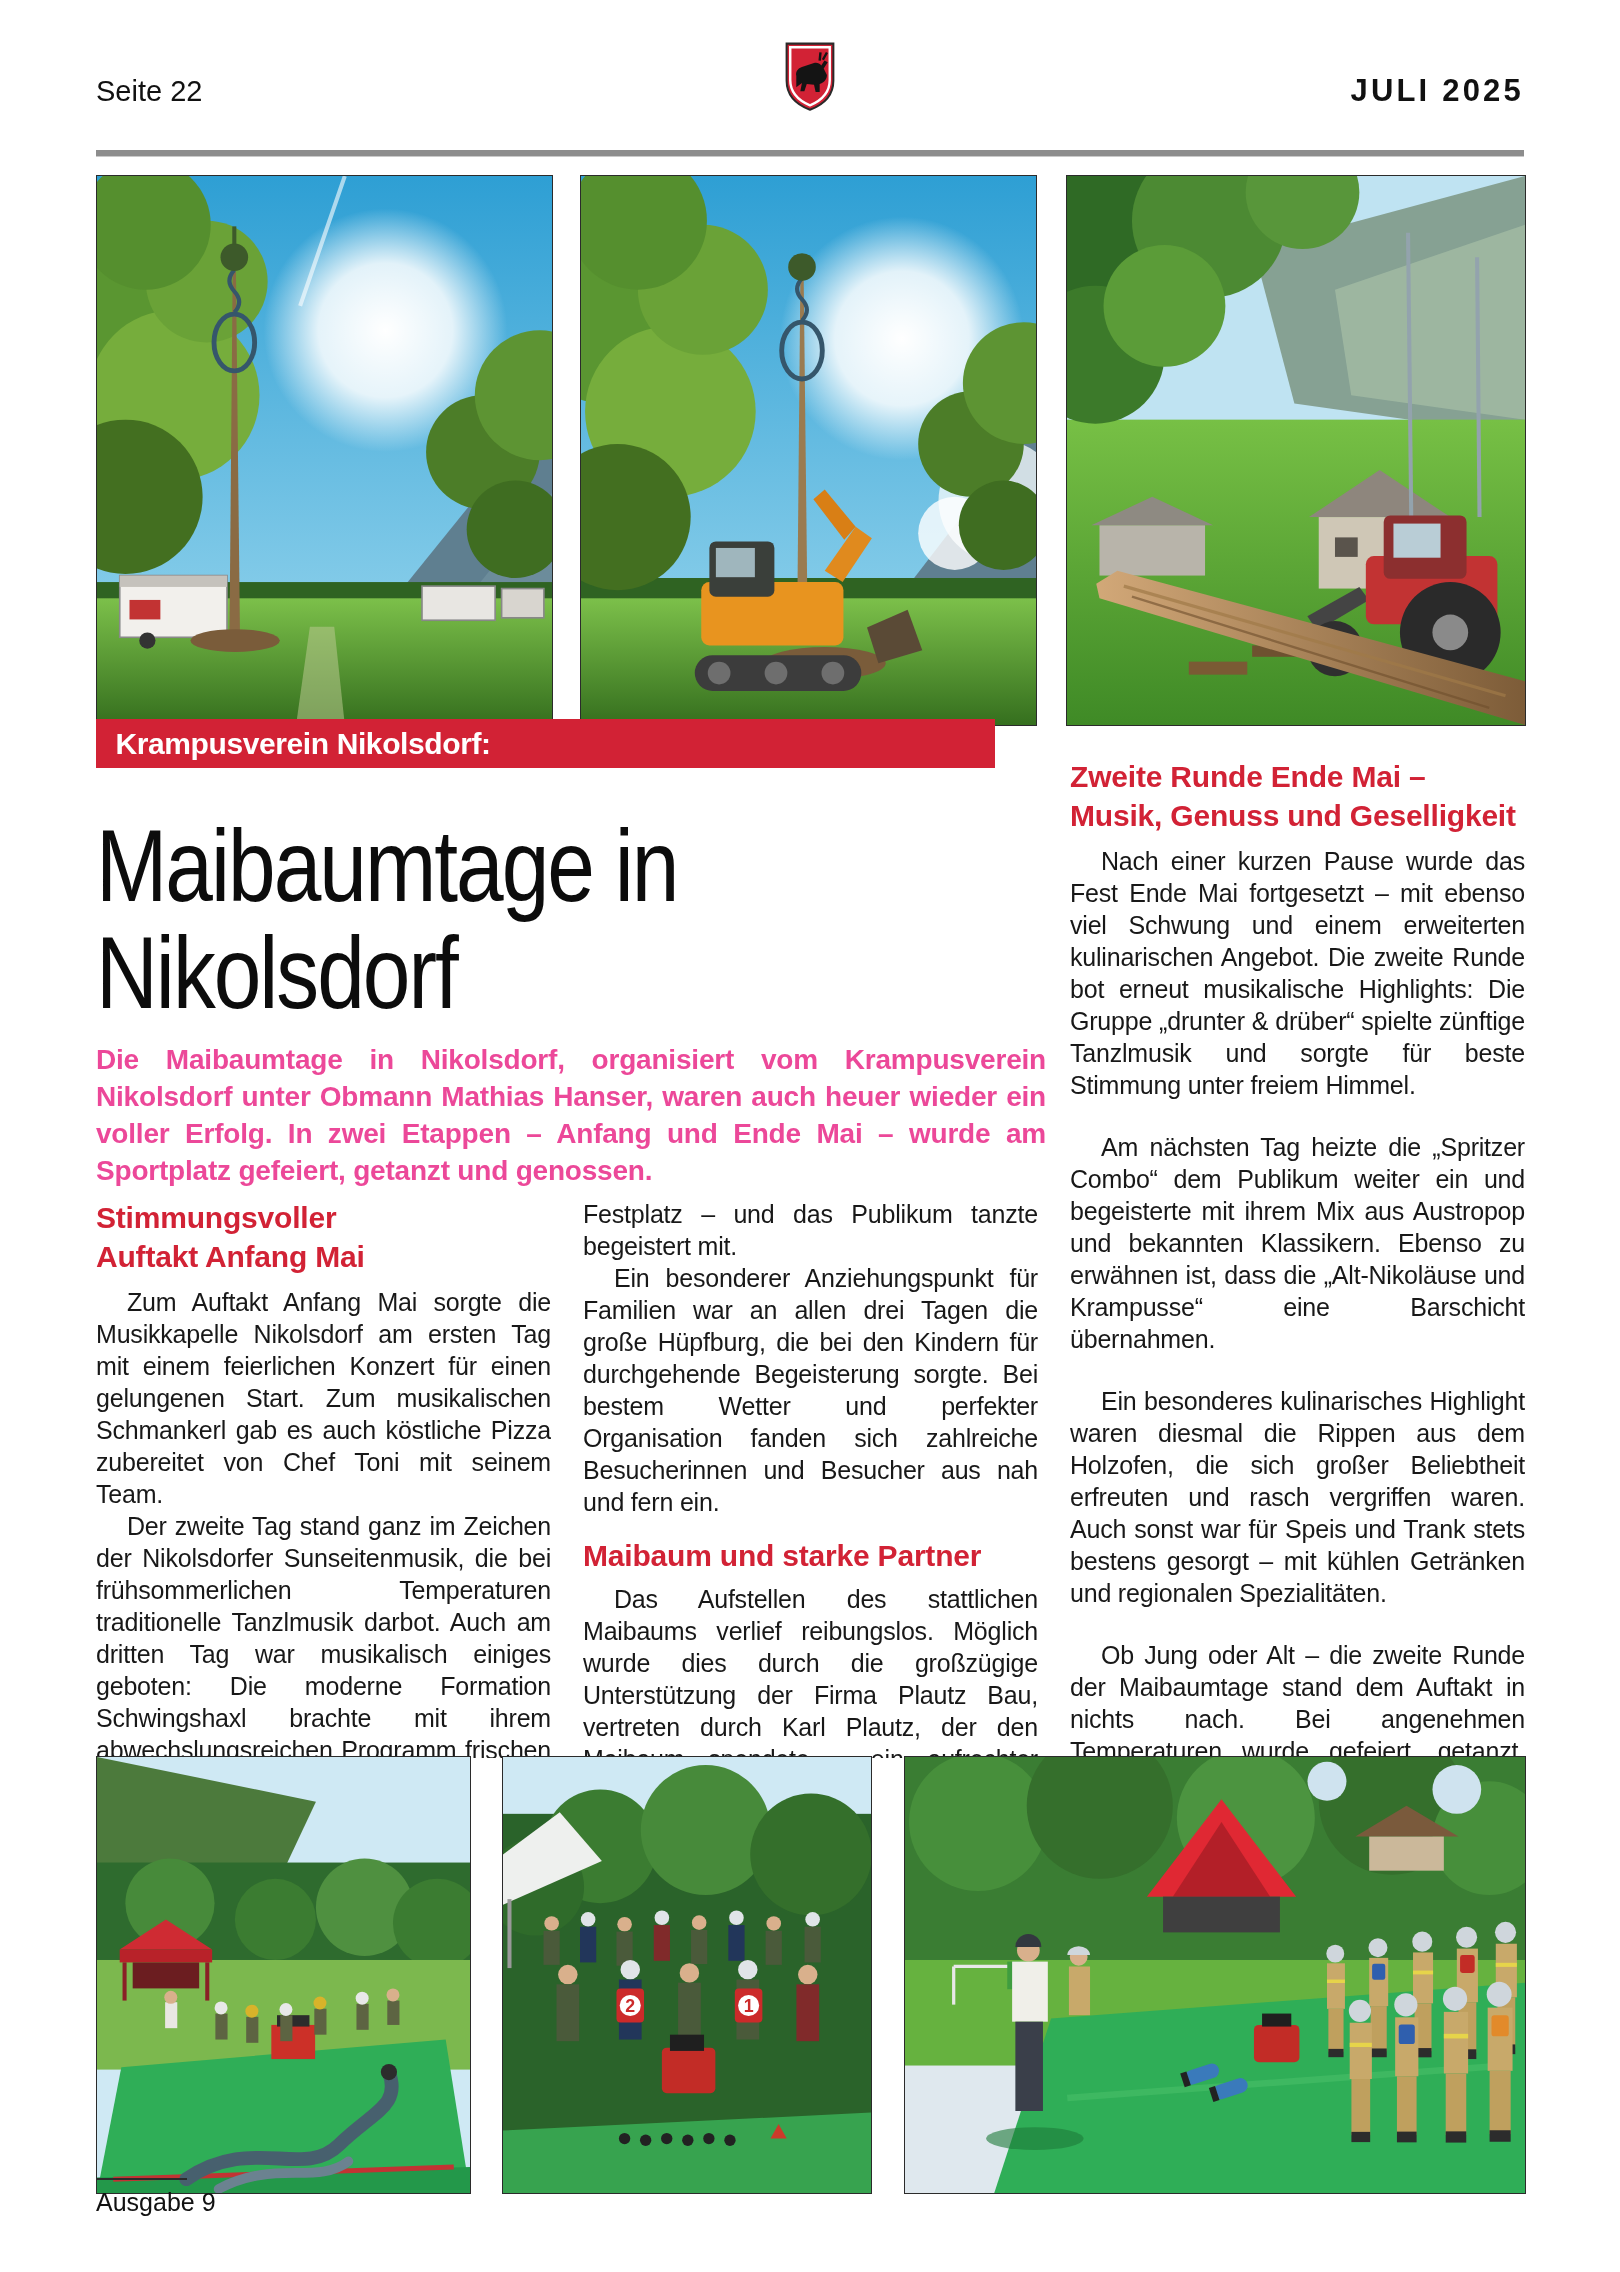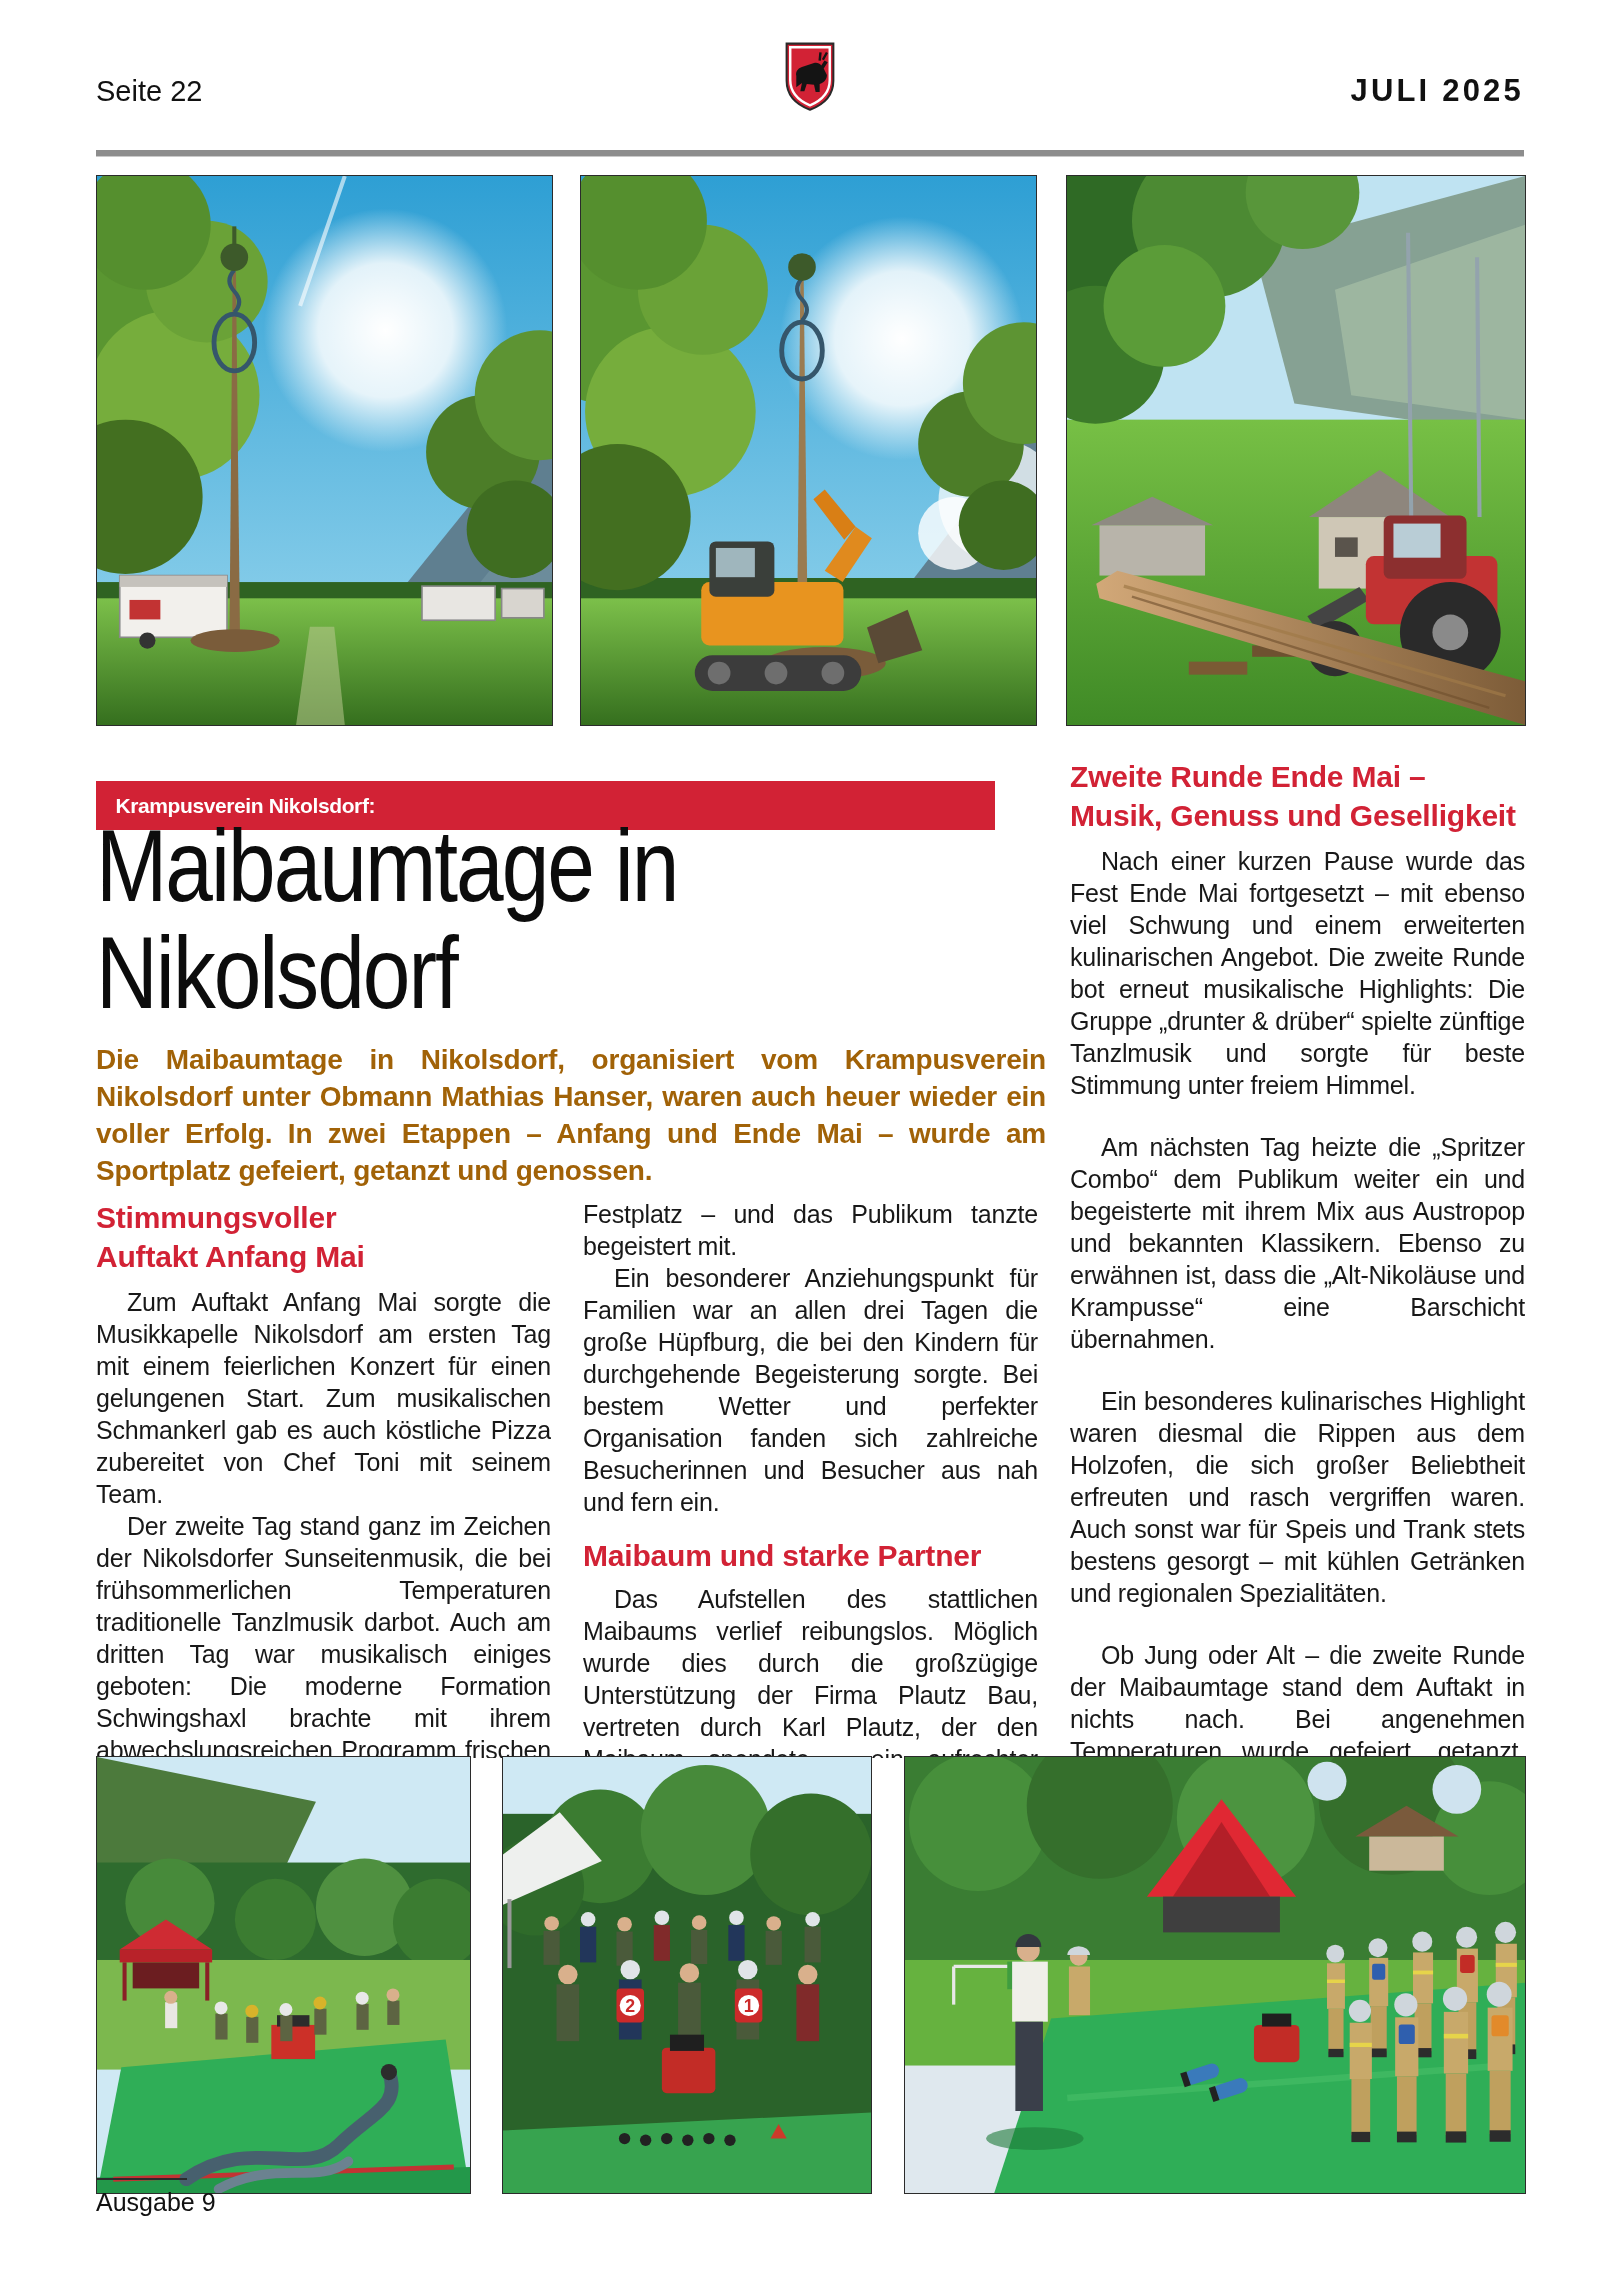--- a/index.html
+++ b/index.html
@@ -15,27 +15,27 @@
   .masthead-text{display:flex;flex-direction:column;justify-content:center;color:#3c3c3c;}
   .masthead-line1{font-size:34px;letter-spacing:5.7px;line-height:37px;}
   .masthead-line2{font-size:27px;letter-spacing:4px;line-height:32px;}
   .top-rule{top:150px;left:96px;width:1428px;height:5.7px;background:#8d8d8d;border-bottom:1.6px solid #c9c9c9;}
 
   
   .photo{border:0.8px solid #2b2b2b;overflow:hidden;background:#dfe8ee;}
   .photo svg{display:block;width:100%;height:100%;}
 
   
-  .kicker{top:781px;left:96px;width:899px;height:49px;background:var(--accent,#d22235);
-          color:#ffffff;font-weight:bold;font-size:21px;line-height:49px;padding-left:19.5px;
+  .kicker{top:719px;left:96px;width:899px;height:49px;background:var(--accent,#d22235);
+          color:#ffffff;font-weight:bold;font-size:30px;line-height:49px;padding-left:19.5px;
           box-sizing:border-box;letter-spacing:-0.4px;}
   .headline{top:813px;left:96px;transform:scaleX(0.84);transform-origin:0 0;
             font-size:102px;line-height:107px;letter-spacing:-2.4px;color:#0c0c0c;white-space:nowrap;}
   .intro{top:1041px;left:96px;width:950px;font-size:28px;font-weight:bold;line-height:37px;
-         text-align:justify;letter-spacing:-0.2px;color:#a16207;}
+         text-align:justify;letter-spacing:-0.2px;color:#ec4899;}
 
   
   .col{font-size:25px;line-height:32px;text-align:justify;letter-spacing:-0.2px;color:#181818;
        width:455px;overflow:hidden;}
   .col p{margin:0;text-indent:31px;}
   .col p.noindent{text-indent:0;}
   .col p.gap{margin-top:30px;}
   .red-head{color:var(--accent,#d22235);font-weight:bold;font-size:30px;line-height:39px;
             text-indent:0;}
   .head-mb{margin-bottom:9.7px;}

